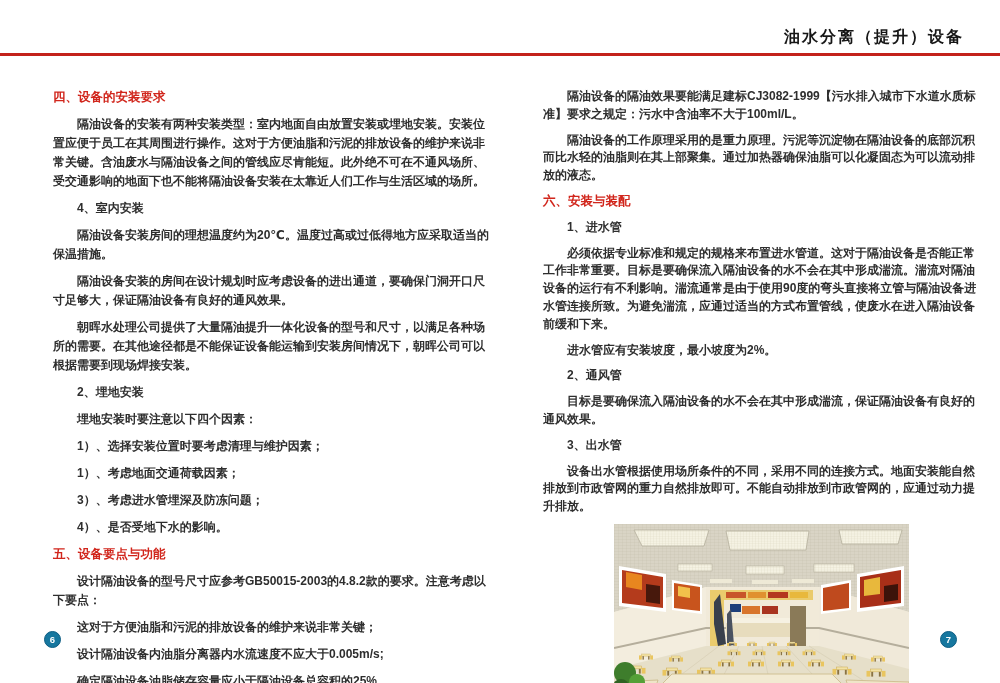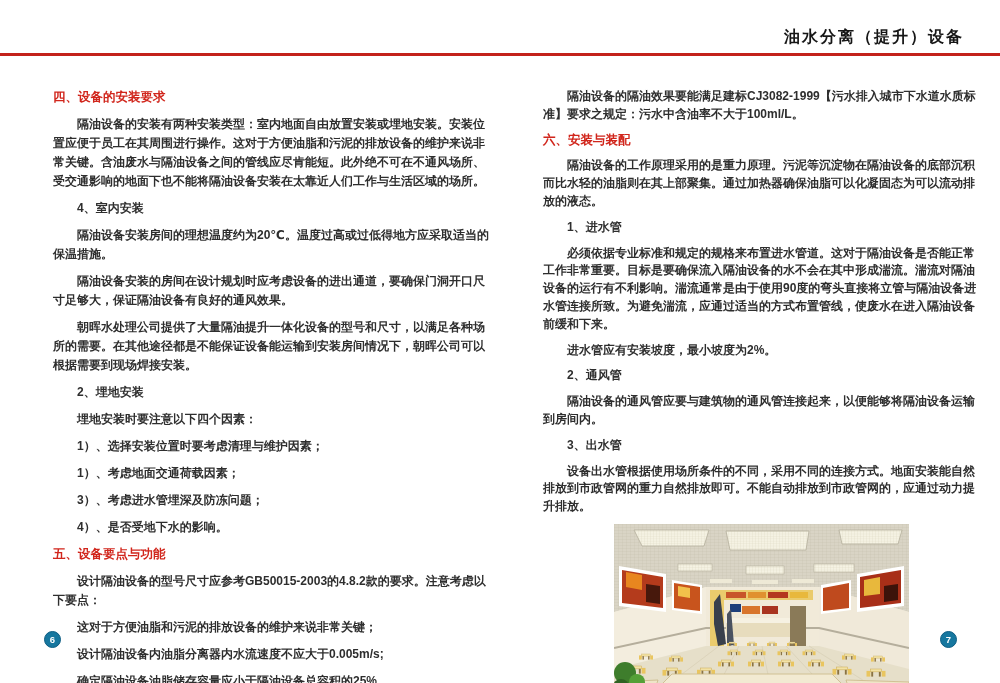--- a/index.html
+++ b/index.html
@@ -60,27 +60,27 @@
       <p class="blk h">五、设备要点与功能</p>
       <p class="blk p">设计隔油设备的型号尺寸应参考GB50015-2003的4.8.2款的要求。注意考虑以下要点：</p>
       <p class="blk p">这对于方便油脂和污泥的排放设备的维护来说非常关键；</p>
       <p class="blk p">设计隔油设备内油脂分离器内水流速度不应大于0.005m/s;</p>
       <p class="blk p">确定隔油设备油脂储存容量应小于隔油设备总容积的25%。</p>
     </div>
 
   <div class="col col-right">
     <div>
         <p class="blk p">隔油设备的隔油效果要能满足建标CJ3082-1999【污水排入城市下水道水质标准】要求之规定：污水中含油率不大于100ml/L。</p>
+        <p class="blk p">隔油设备的工作原理采用的是重力原理。污泥等沉淀物在隔油设备的底部沉积而比水轻的油脂则在其上部聚集。通过加热器确保油脂可以化凝固态为可以流动排放的液态。</p>
         <p class="blk h">六、安装与装配</p>
-        <p class="blk p">隔油设备的工作原理采用的是重力原理。污泥等沉淀物在隔油设备的底部沉积而比水轻的油脂则在其上部聚集。通过加热器确保油脂可以化凝固态为可以流动排放的液态。</p>
         <p class="blk p">1、进水管</p>
         <p class="blk p">必须依据专业标准和规定的规格来布置进水管道。这对于隔油设备是否能正常工作非常重要。目标是要确保流入隔油设备的水不会在其中形成湍流。湍流对隔油设备的运行有不利影响。湍流通常是由于使用90度的弯头直接将立管与隔油设备进水管连接所致。为避免湍流，应通过适当的方式布置管线，使废水在进入隔油设备前缓和下来。</p>
         <p class="blk p">进水管应有安装坡度，最小坡度为2%。</p>
         <p class="blk p">2、通风管</p>
-        <p class="blk p">隔油设备的通风管应要与建筑物的通风管连接起来，以便能够将隔油设备运输到房间内。</p>
+        <p class="blk p">目标是要确保流入隔油设备的水不会在其中形成湍流，保证隔油设备有良好的通风效果。</p>
         <p class="blk p">3、出水管</p>
         <p class="blk p">设备出水管根据使用场所条件的不同，采用不同的连接方式。地面安装能自然排放到市政管网的重力自然排放即可。不能自动排放到市政管网的，应通过动力提升排放。</p>
       </div>
 
     <div class="photo-wrap">
       <svg viewBox="0 0 295 179" preserveAspectRatio="none">
         <defs>
           <pattern id="grid" width="4" height="3" patternUnits="userSpaceOnUse">
             <rect width="4" height="3" fill="#d9d4c5"></rect>
             <path d="M0 0H4M0 0V3" stroke="#c4beac" stroke-width="0.5"></path>

